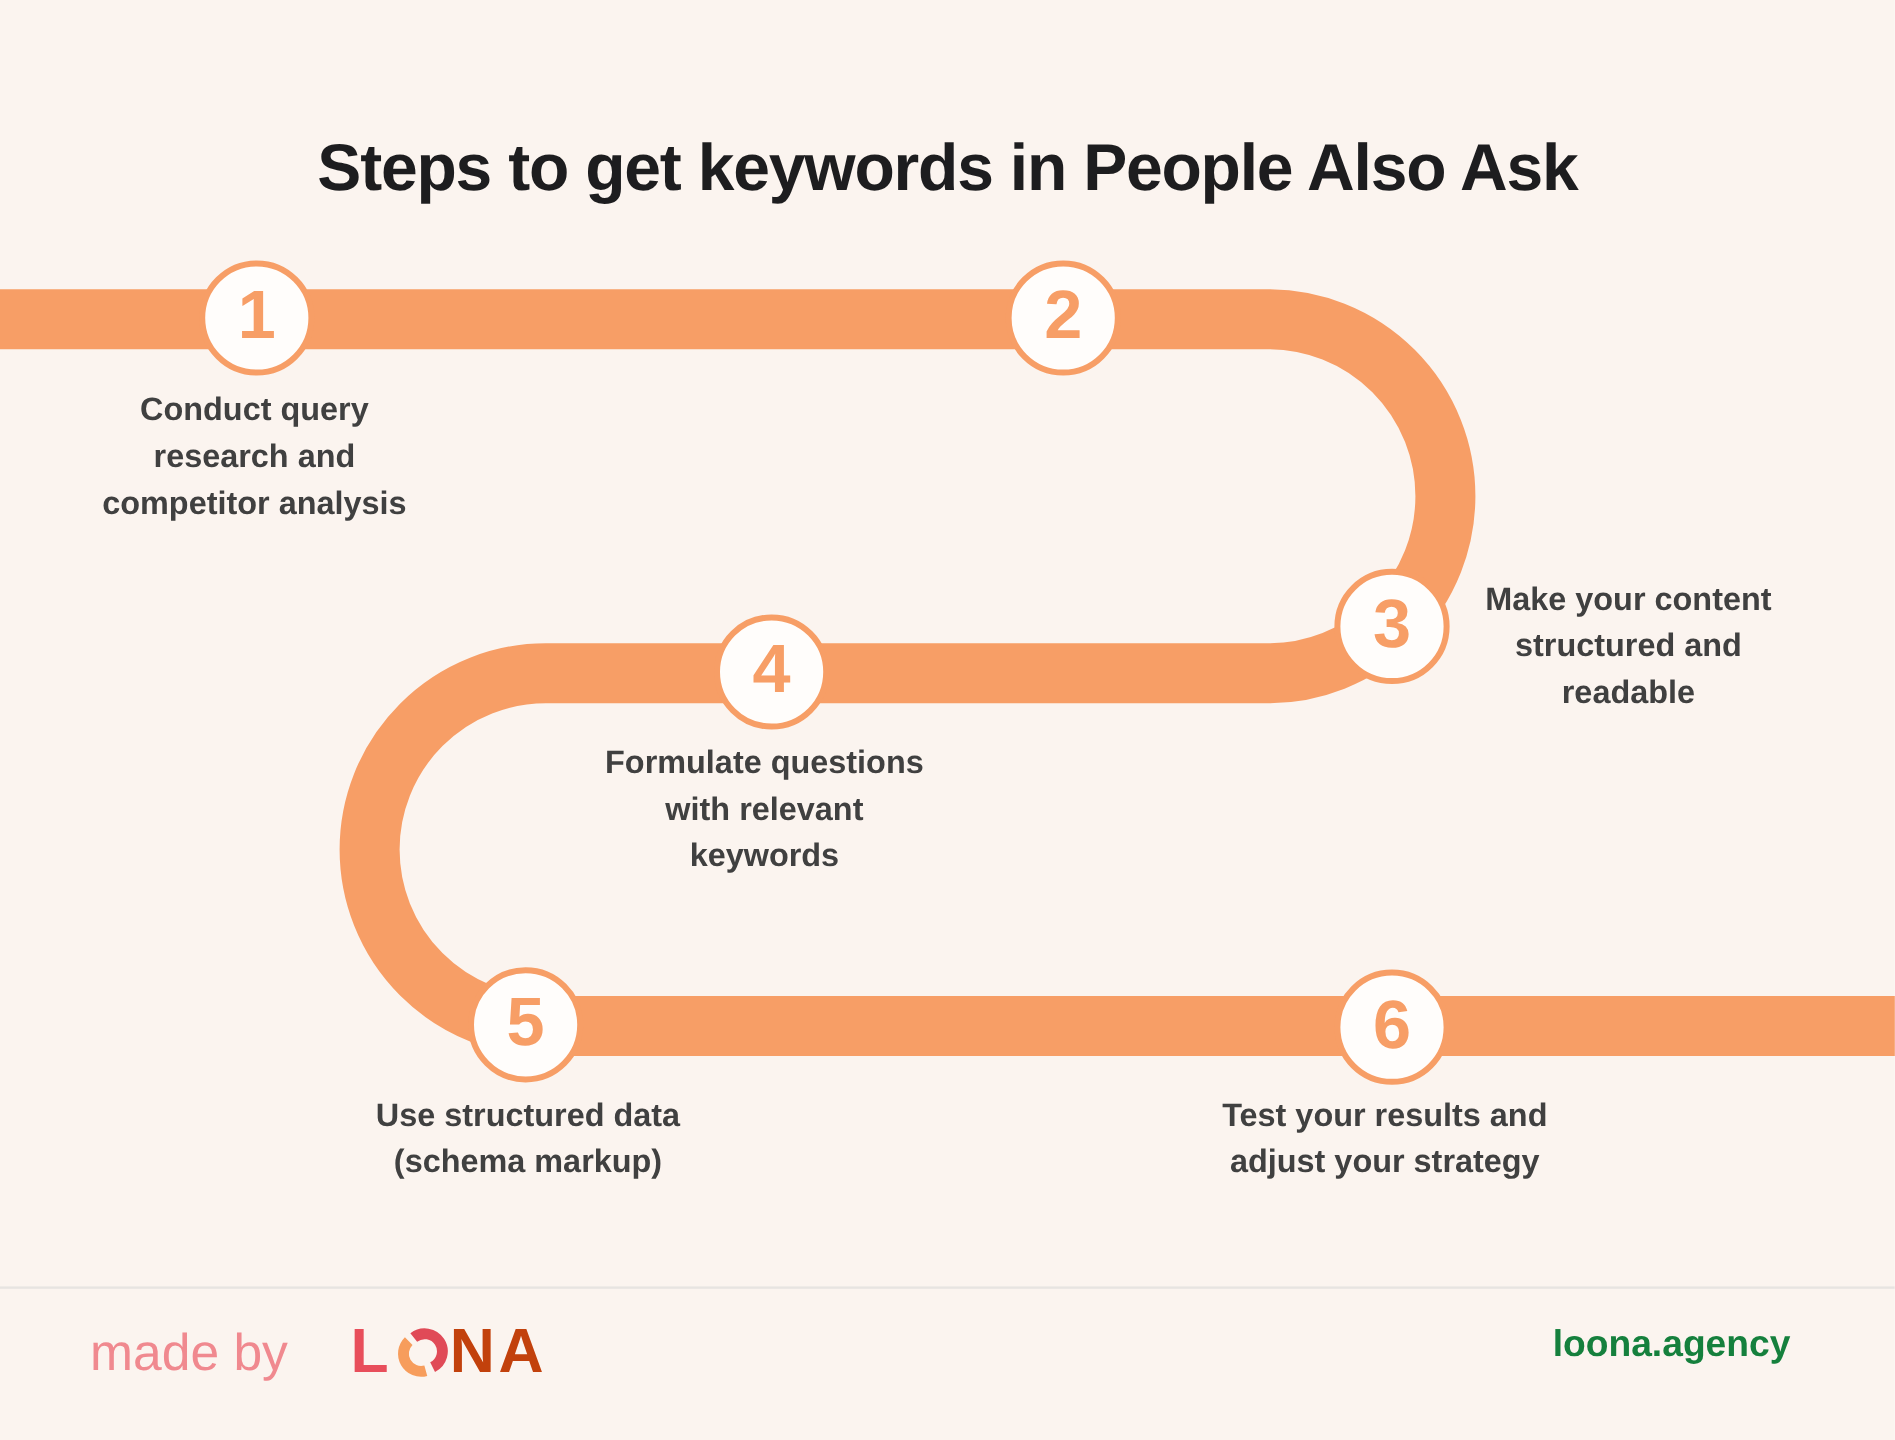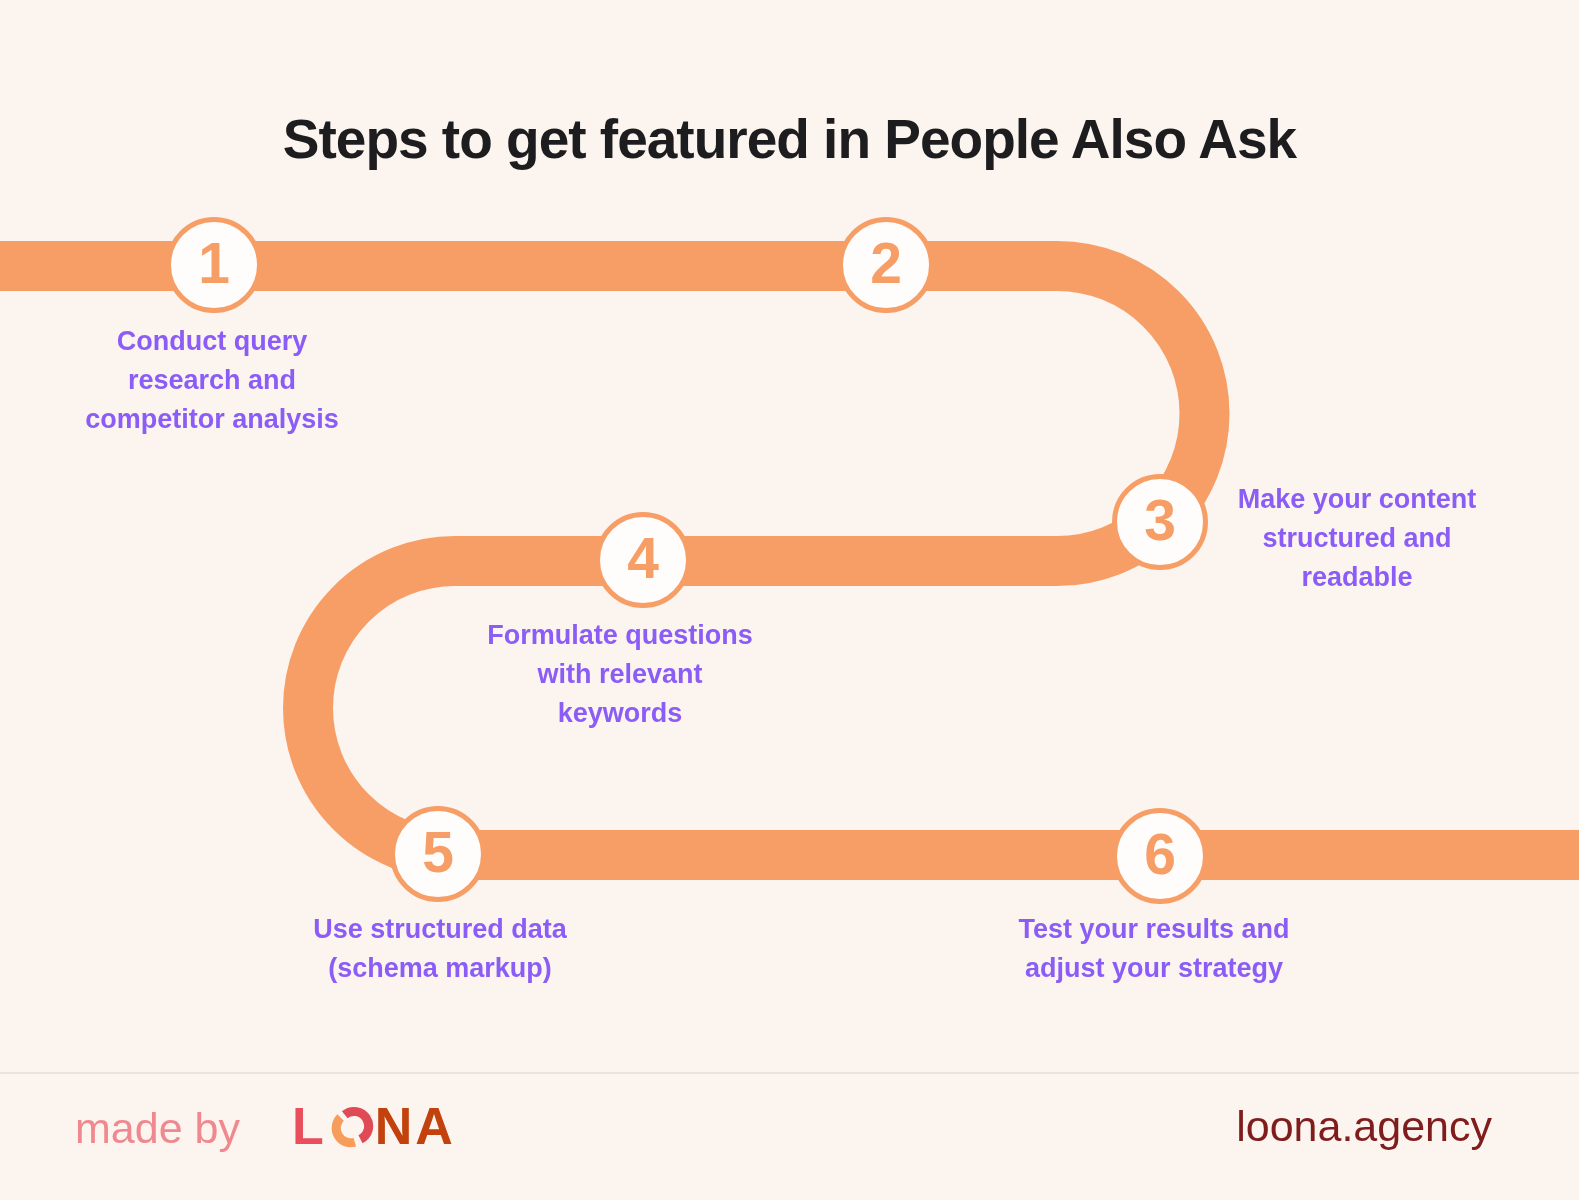--- a/index.html
+++ b/index.html
@@ -18,47 +18,47 @@
          display:flex;align-items:center;justify-content:center;}
   .badge .num{font-size:57px;font-weight:800;color:#f79e66;line-height:1;padding-bottom:4px;}
   .b1{left:166px;top:217px;}
   .b2{left:838px;top:217px;}
   .b3{left:1112px;top:474px;}
   .b4{left:595px;top:512px;}
   .b5{left:390px;top:806px;}
   .b6{left:1112px;top:808px;}
 
   .step-text{position:absolute;text-align:center;white-space:pre-line;
-             font-size:27px;font-weight:700;line-height:39px;color:#8b5cf6;}
+             font-size:27px;font-weight:700;line-height:39px;color:#404040;}
   .t1{left:32px;top:322px;width:360px;}
   .t2{left:682px;top:322px;width:400px;}
   .t3{left:1187px;top:464px;width:340px;margin-top:16px;}
-  .t4{left:440px;top:616px;width:360px;}
+  .t4{left:457px;top:616px;width:360px;}
   .t5{left:260px;top:910px;width:360px;}
   .t6{left:954px;top:910px;width:400px;}
 
   .footer-divider{position:absolute;left:0;top:1072px;width:1579px;height:2px;background:#e7e4e1;}
   .footer{position:absolute;left:0;top:1072px;width:1579px;height:128px;border-radius:18px;}
   .made-by{position:absolute;left:75px;top:32px;font-size:43px;font-weight:400;color:#f0898f;}
   .logo{position:absolute;left:292px;top:24px;display:flex;align-items:center;}
   .logo .l{font-size:52px;font-weight:800;color:#e84e5b;letter-spacing:1px;}
   .logo .o-mark{margin:4px 1px 0 3px;}
   .logo .na{font-size:52px;font-weight:700;color:#c2410c;letter-spacing:3px;}
-  .site{position:absolute;right:87px;top:30px;font-size:43px;font-weight:400;color:#7f1d1d;}
+  .site{position:absolute;right:87px;top:30px;font-size:31px;font-weight:700;color:#15803d;}
 </style>
 </head>
 <body>
 
 <div class="canvas">
 
   <svg class="path-svg" width="1579" height="1200" viewBox="0 0 1579 1200" aria-hidden="true">
     <path class="snake" d="M -2 266 H 1057 A 147.5 147.5 0 0 1 1057 561 H 455 A 147 147 0 0 0 455 855 H 1581"></path>
   </svg>
 
-  <h1 class="title">Steps to get featured in People Also Ask</h1>
+  <h1 class="title">Steps to get keywords in People Also Ask</h1>
 
   <div class="badge b1">
     <span class="num">1</span>
   </div>
   <div class="badge b2">
     <span class="num">2</span>
   </div>
   <div class="badge b3">
     <span class="num">3</span>
   </div>

